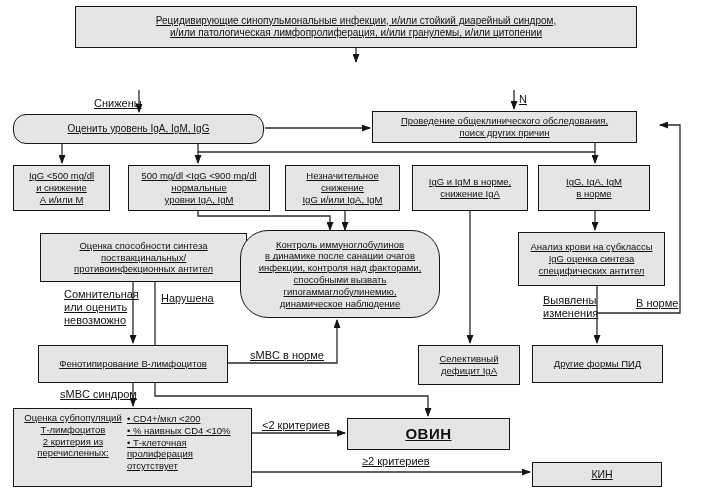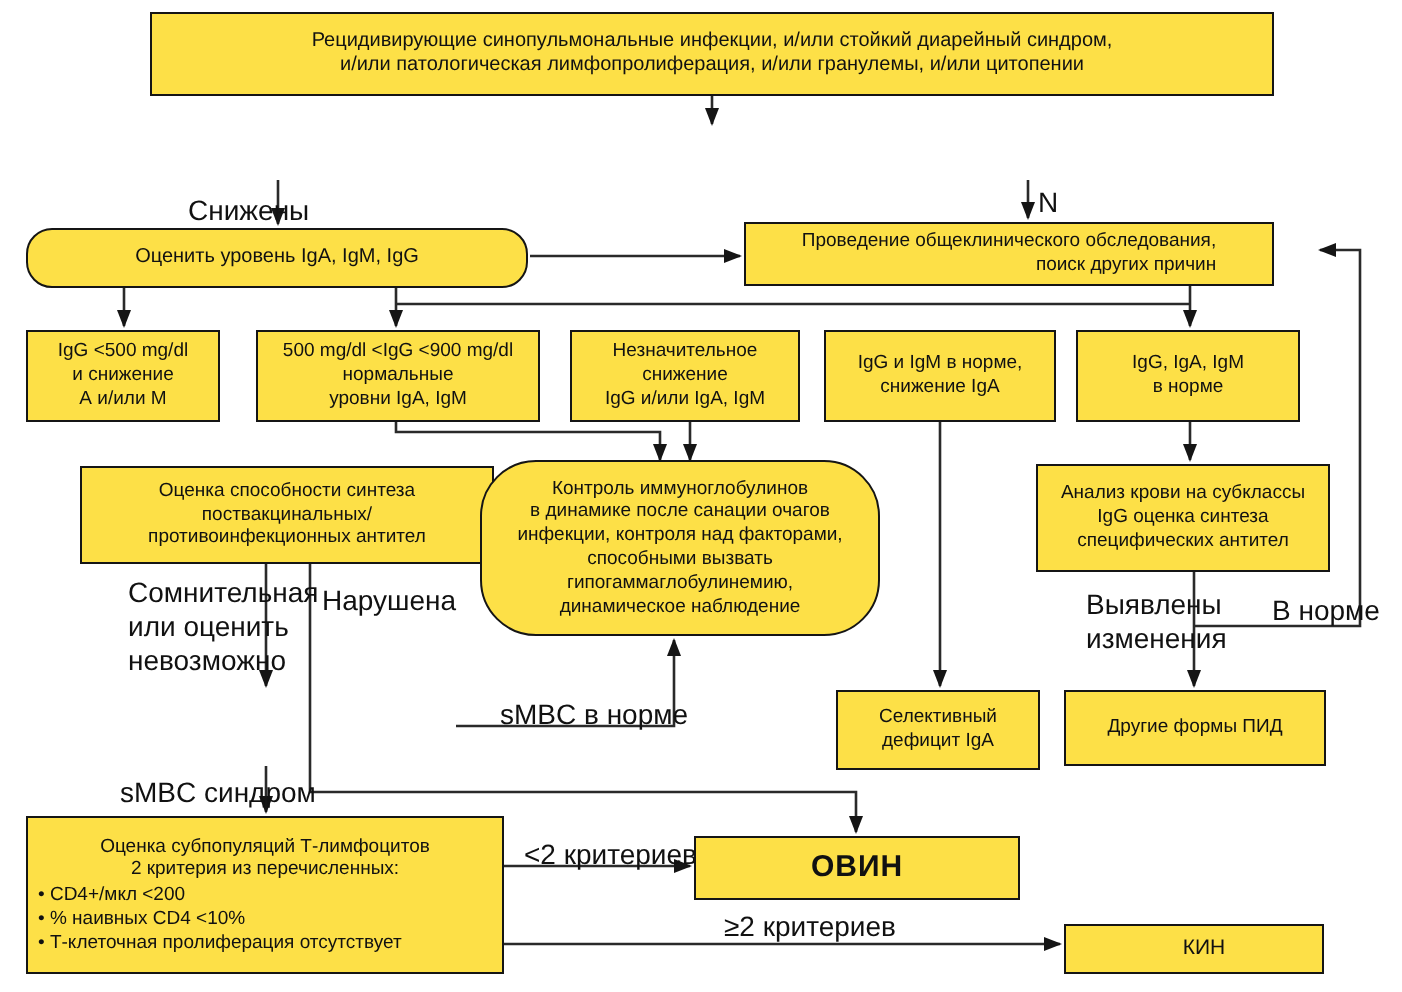--- a/index.html
+++ b/index.html
@@ -3,34 +3,34 @@
 <meta charset="utf-8">
 <style>
   html,body{margin:0;padding:0;background:#fff;}
   #canvas{
     position:relative;width:701px;height:496px;background:#fff;
     font-family:"Liberation Sans",sans-serif;color:#111;overflow:hidden;
   }
   #flow-svg{position:absolute;left:0;top:0;z-index:0;}
   .node{
     position:absolute;z-index:1;box-sizing:border-box;
-    background:#fde047;border:1.5px solid #151515;
+    background:#e5e5e5;border:1.5px solid #151515;
     display:flex;align-items:center;justify-content:center;
     text-align:center;white-space:pre-line;
-    font-size:9.5px;line-height:1.24;padding:2px 3px;
+    font-size:9.5px;line-height:1.24;padding:2px 3px;text-decoration:underline;
   }
   .node.wide{font-size:10px;}
   .node.result{font-weight:bold;font-size:15px;letter-spacing:0.5px;}
   .node.kin{font-size:10.5px;padding-left:13px;}
-  .node.tcell{flex-direction:column;align-items:stretch;justify-content:center;padding:3px 5px;}
+  .node.tcell{flex-direction:row;align-items:stretch;justify-content:center;padding:3px 5px;}
   .node.tcell .tcell-title{text-align:center;white-space:pre-line;}
   .node.tcell .tcell-bullets{text-align:left;white-space:pre-line;margin-top:1px;}
   .edge-label{
-    position:absolute;z-index:2;font-size:14px;line-height:1.2;
-    white-space:pre-line;color:#111;
+    position:absolute;z-index:2;font-size:11px;line-height:1.2;
+    white-space:pre-line;color:#111;text-decoration:underline;
   }
 </style>
 </head>
 <body>
 
 <div id="canvas">
 
   <svg id="flow-svg" width="701" height="496" viewBox="0 0 701 496">
     <defs>
       <marker id="ah" markerWidth="9" markerHeight="7" refX="8" refY="3.5" orient="auto" markerUnits="userSpaceOnUse">
@@ -60,21 +60,21 @@
       <polyline points="252,472 530,472" marker-end="url(#ah)"></polyline>
     </g>
   </svg>
 
   <div class="node wide" style="left:75px;top:6px;width:562px;height:42px;">Рецидивирующие синопульмональные инфекции, и/или стойкий диарейный синдром,
 и/или патологическая лимфопролиферация, и/или гранулемы, и/или цитопении</div>
 
 
   <div class="node wide" style="left:13px;top:114px;width:251px;height:30px;border-radius:13px;">Оценить уровень IgA, IgM, IgG</div>
 
-  <div class="node" style="left:372px;top:111px;width:265px;height:32px;text-align:right;">Проведение общеклинического обследования,
+  <div class="node" style="left:372px;top:111px;width:265px;height:32px;">Проведение общеклинического обследования,
 поиск других причин</div>
 
   <div class="node" style="left:13px;top:165px;width:97px;height:46px;">IgG &lt;500 mg/dl
 и снижение
 А и/или М</div>
 
   <div class="node" style="left:128px;top:165px;width:142px;height:46px;">500 mg/dl &lt;IgG &lt;900 mg/dl
 нормальные
 уровни IgA, IgM</div>
 
@@ -96,20 +96,21 @@
 в динамике после санации очагов
 инфекции, контроля над факторами,
 способными вызвать
 гипогаммаглобулинемию,
 динамическое наблюдение</div>
 
   <div class="node" style="left:518px;top:232px;width:147px;height:54px;">Анализ крови на субклассы
 IgG оценка синтеза
 специфических антител</div>
 
+  <div class="node" style="left:38px;top:345px;width:190px;height:38px;">Фенотипирование В-лимфоцитов</div>
 
   <div class="node" style="left:418px;top:345px;width:102px;height:40px;text-align:center;">Селективный
 дефицит IgA</div>
 
   <div class="node" style="left:532px;top:345px;width:131px;height:38px;">Другие формы ПИД</div>
 
   <div class="node tcell" style="left:13px;top:408px;width:239px;height:79px;">
     <div class="tcell-title">Оценка субпопуляций Т-лимфоцитов
 2 критерия из перечисленных:</div>
     <div class="tcell-bullets">• CD4+/мкл &lt;200

